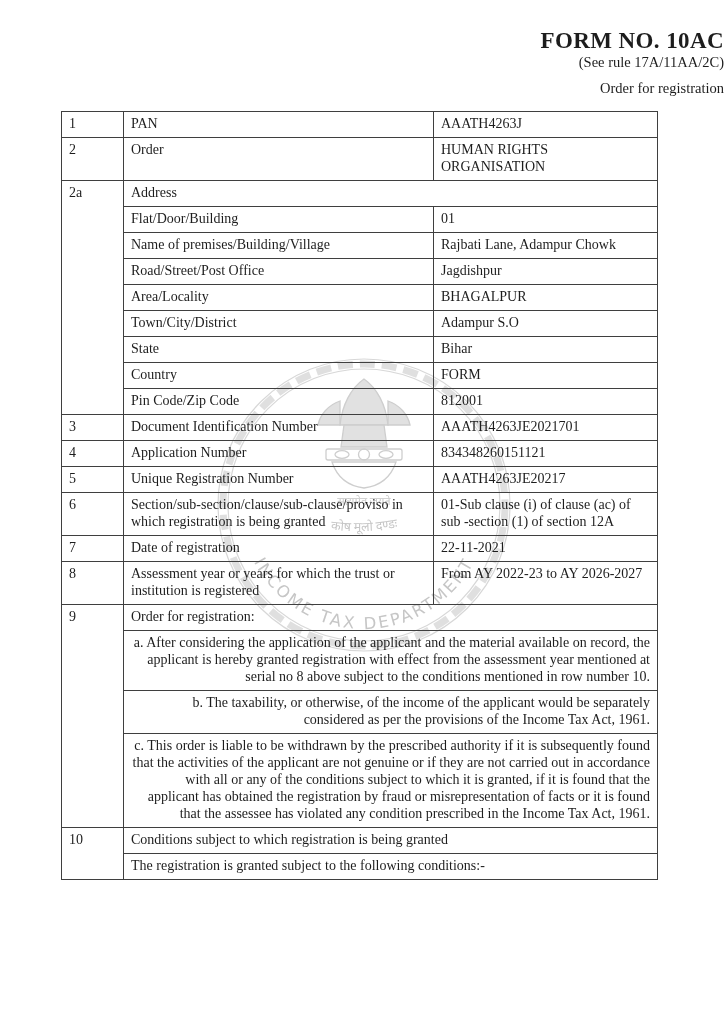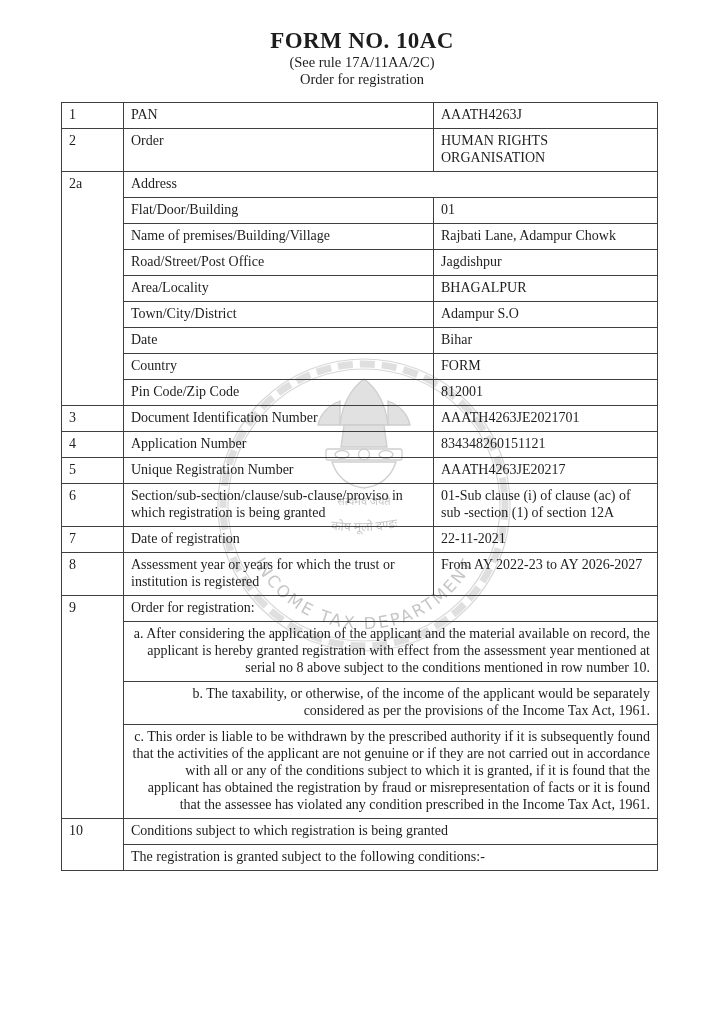--- a/index.html
+++ b/index.html
@@ -4,24 +4,24 @@
 <style>
   html,body{margin:0;padding:0;background:#ffffff;}
   .page{
     position:relative;
     width:724px;height:1024px;
     background:#ffffff;
     overflow:hidden;
     font-family:"Liberation Serif","DejaVu Serif",serif;
     color:#1d1d1d;
   }
-  .header{position:relative;z-index:2;text-align:center;}
+  .header{position:relative;z-index:2;text-align:right;}
   .title{padding-top:28px;font-size:23px;font-weight:bold;letter-spacing:.4px;}
   .rule-line{font-size:14.5px;}
-  .order-line{font-size:14.5px;}
+  .order-line{margin-top:9px;font-size:14.5px;}
 
   table.form{
     position:relative;z-index:2;
     border-collapse:collapse;table-layout:fixed;
     margin:14px 0 0 61px;width:596px;
     background:transparent;
   }
   table.form td{
     border:1px solid #3f3f3f;
     vertical-align:top;
@@ -121,21 +121,21 @@
       </tr>
       <tr>
         <td>Area/Locality</td>
         <td>BHAGALPUR</td>
       </tr>
       <tr>
         <td>Town/City/District</td>
         <td>Adampur S.O</td>
       </tr>
       <tr>
-        <td>Date</td>
+        <td>State</td>
         <td>Bihar</td>
       </tr>
       <tr>
         <td>Country</td>
         <td>FORM</td>
       </tr>
       <tr>
         <td>Pin Code/Zip Code</td>
         <td>812001</td>
       </tr>

